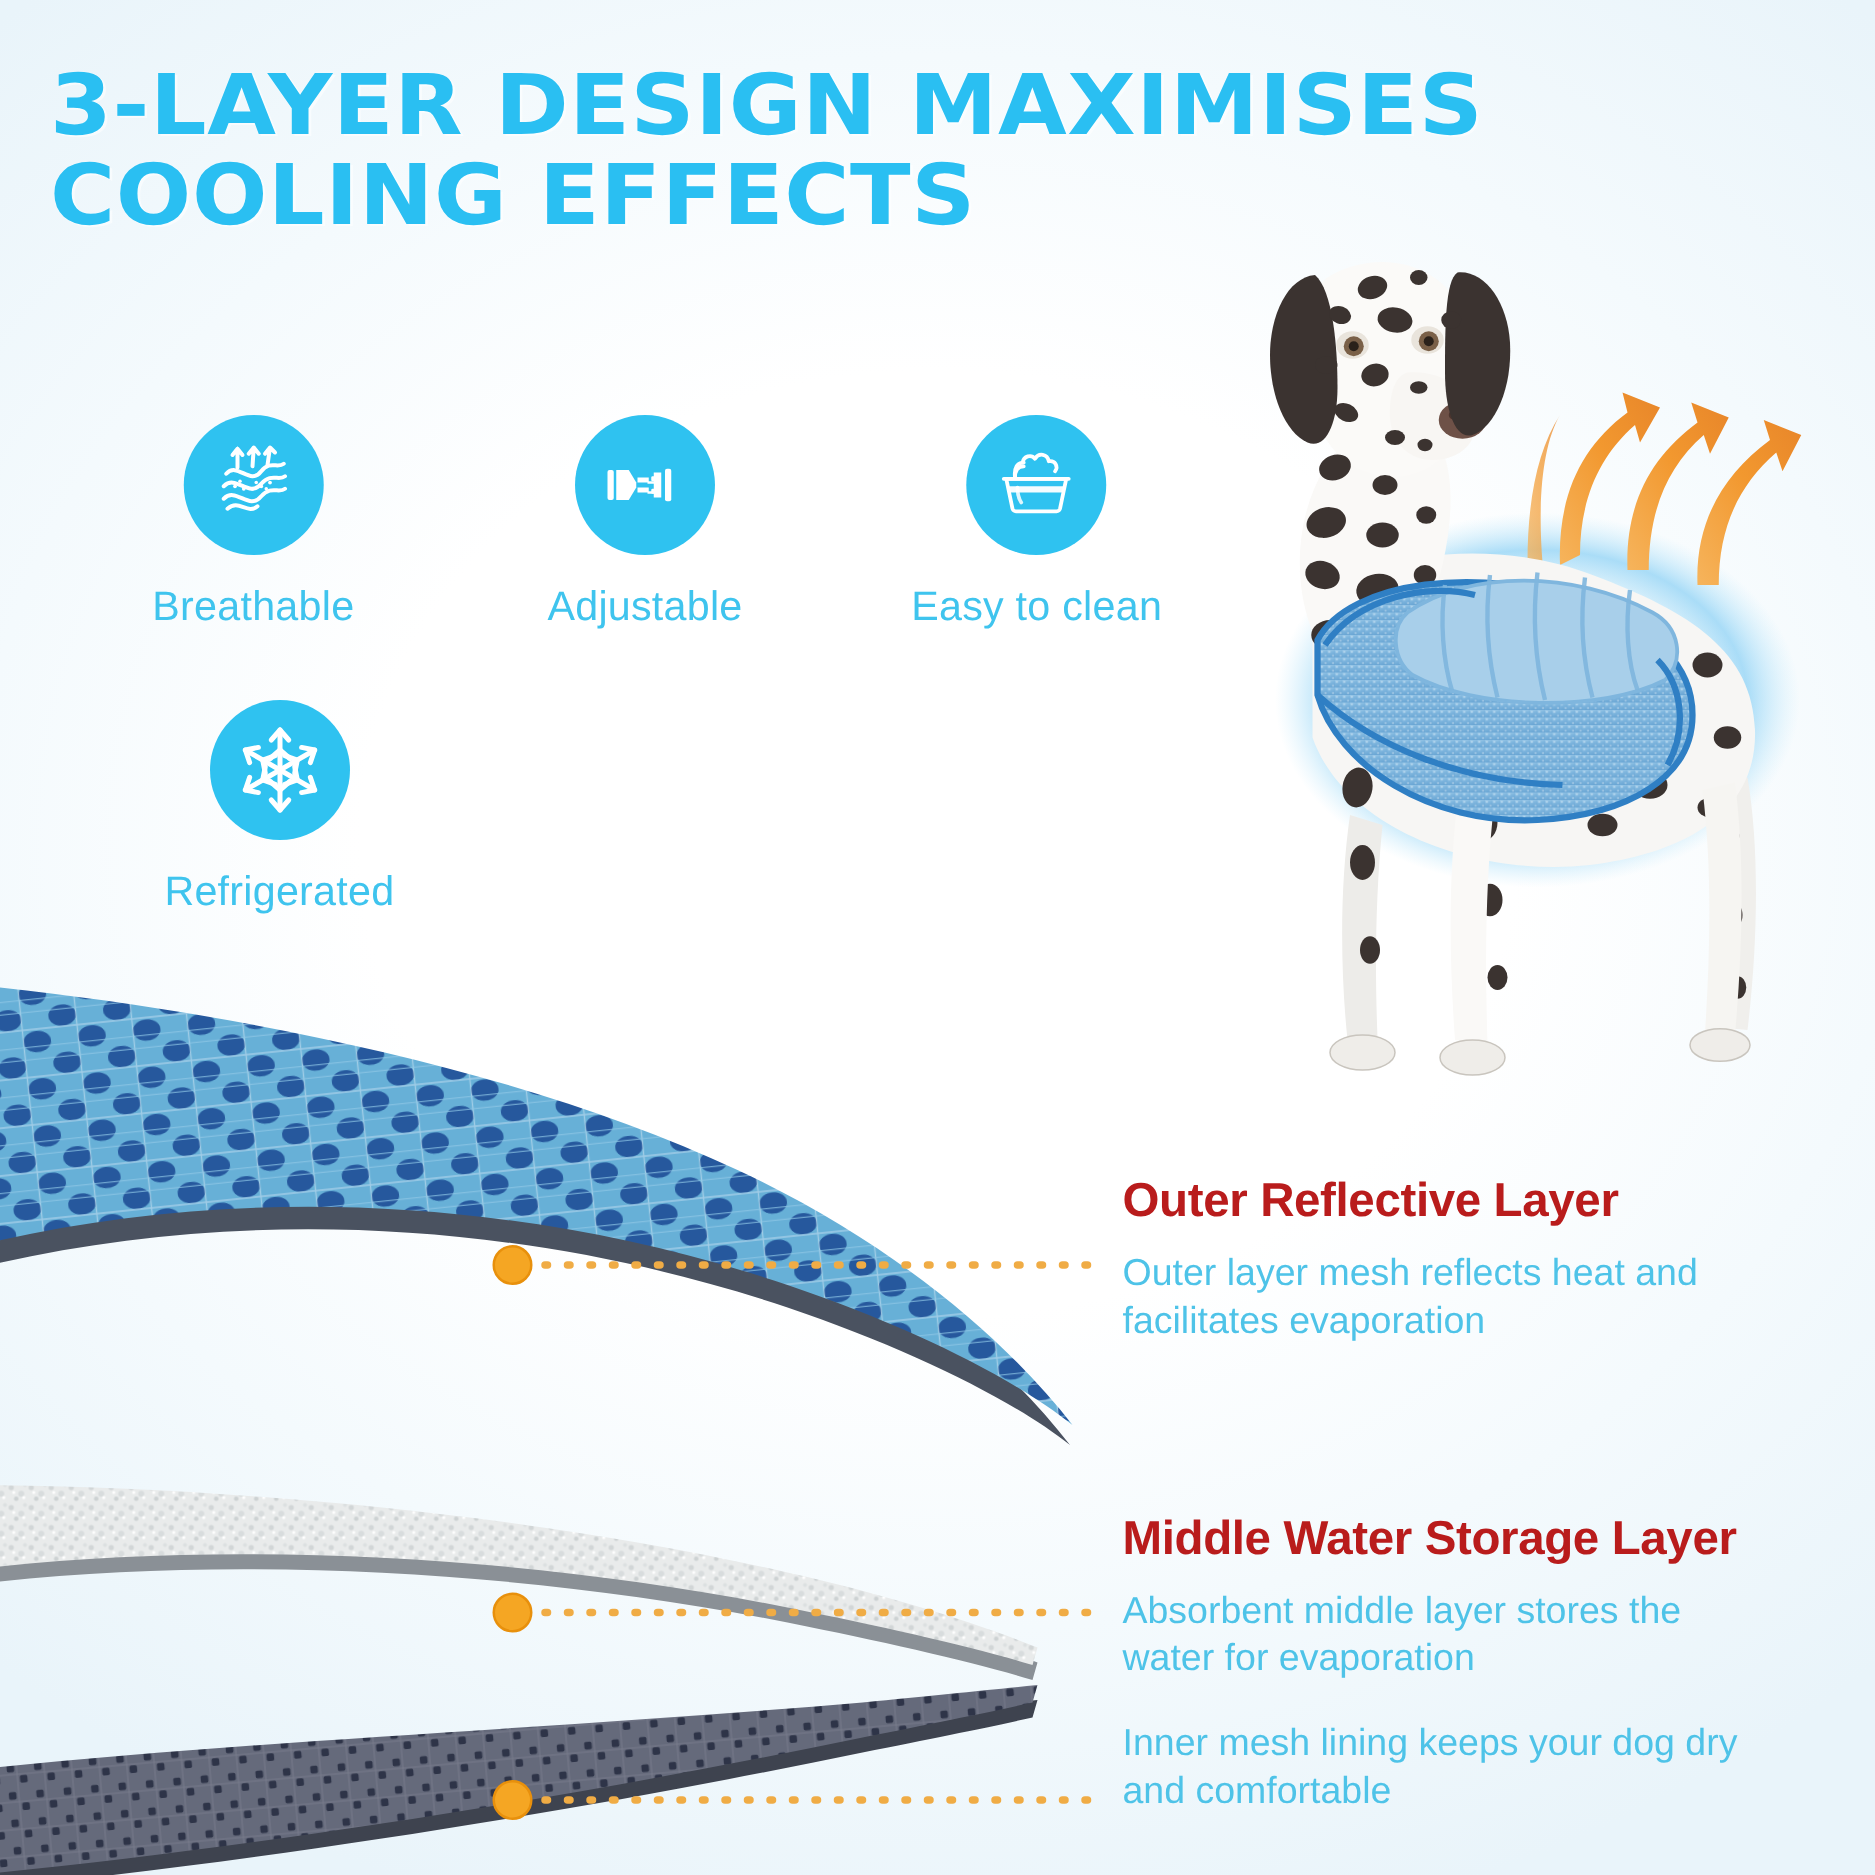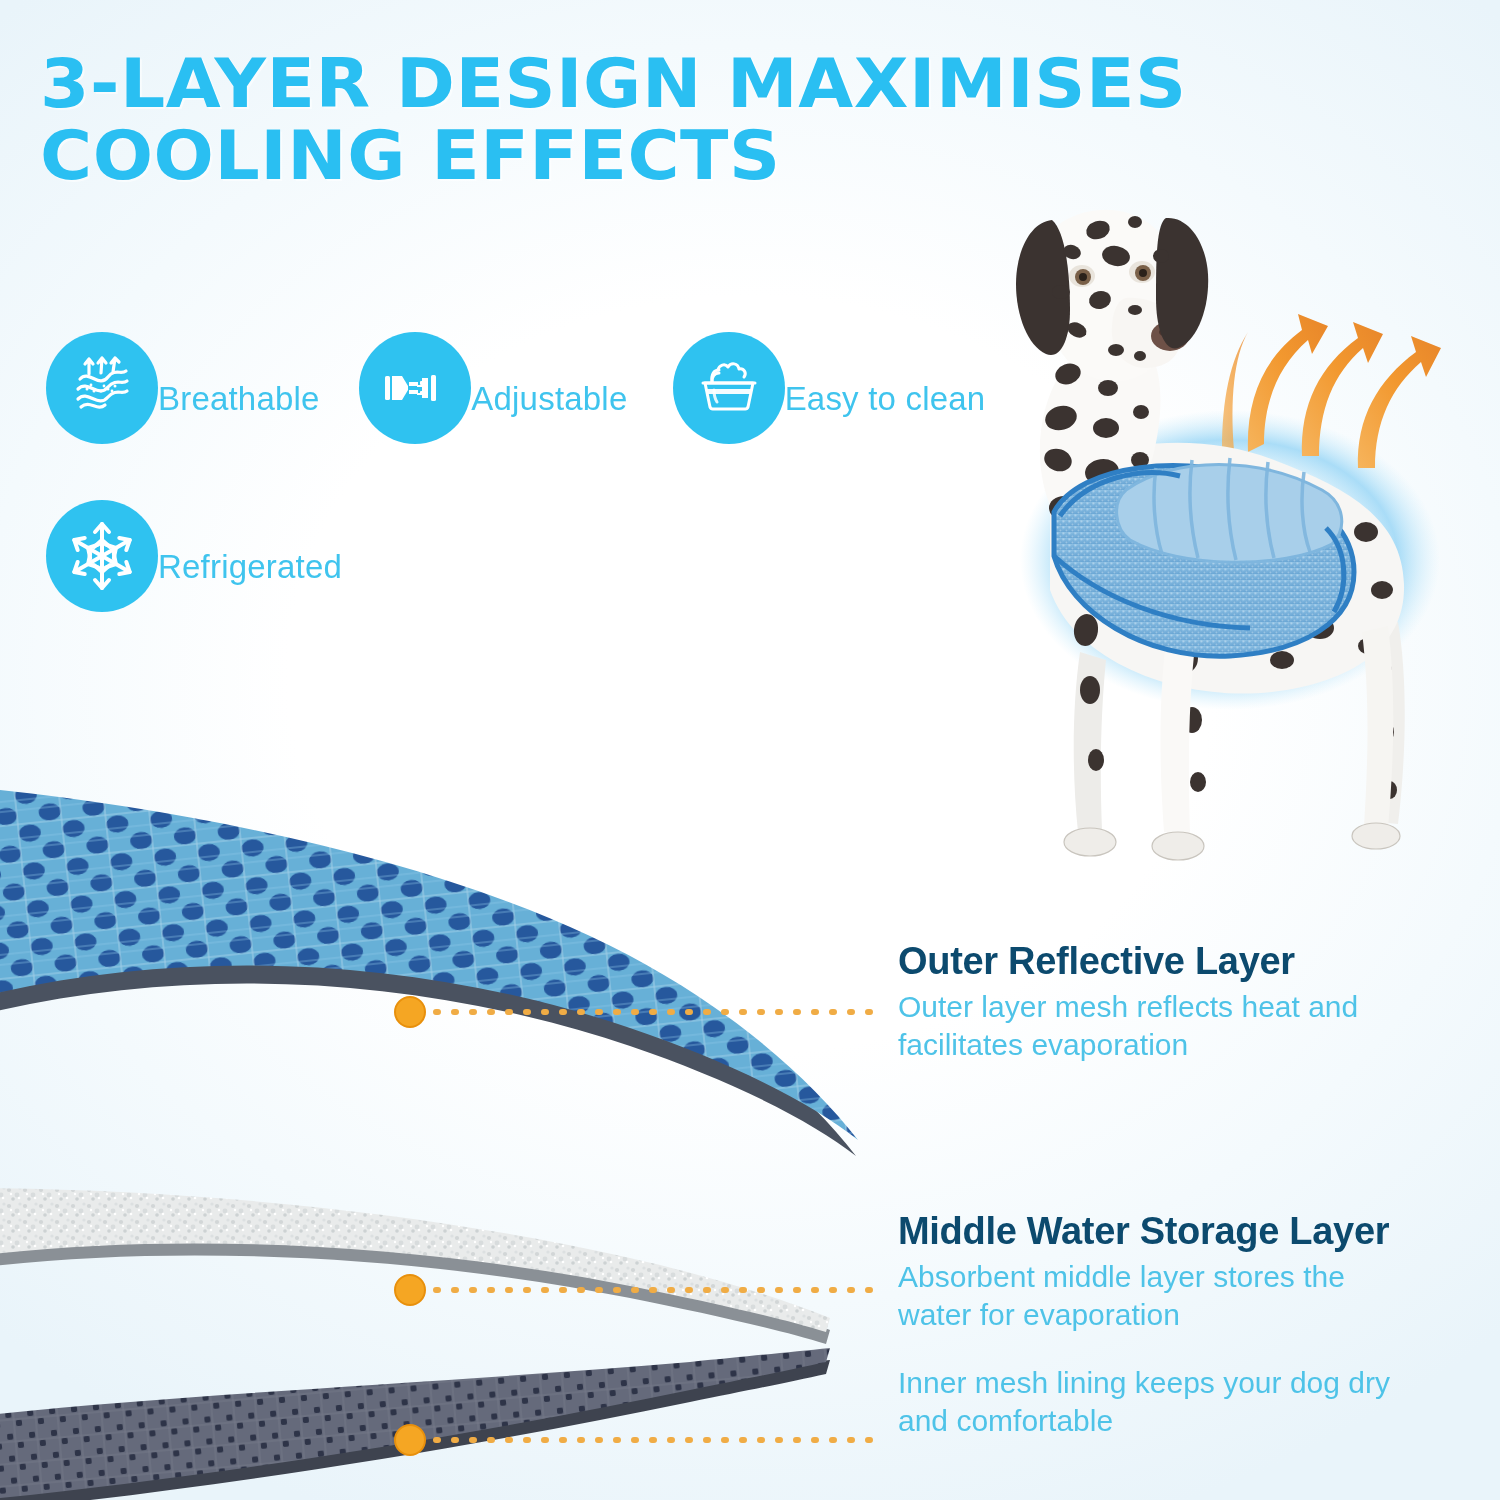--- a/index.html
+++ b/index.html
@@ -35,20 +35,21 @@
   
   #features {
     position:absolute;
     left:46px; top:332px;
     width:940px;
   }
   .feat-row { display:flex; }
   .feat {
     width:355px;
     display:flex;
+    flex-direction:column;
     align-items:center;
   }
   .feat-row.row2 .feat:nth-child(1){ margin-left:0; }
   .feat-circle {
     width:112px; height:112px;
     border-radius:50%;
     background:#2FC2F0;
     display:flex; align-items:center; justify-content:center;
   }
   .feat-circle svg { display:block; }
@@ -72,33 +73,33 @@
 
   
   #layers-svg {
     position:absolute;
     left:-10px; top:770px;
   }
 
   
   .callout { position:absolute; width:600px; }
   .callout-title {
-    color:#0c4a6e;
+    color:#b91c1c;
     font-size:38px;
     font-weight:bold;
     letter-spacing:-.3px;
     white-space:nowrap;
     line-height:46px;
   }
   .callout-body {
     color:#4EC3E8;
     font-size:30px;
     font-weight:400;
     line-height:38px;
-    margin-top:4px;
+    margin-top:16px;
     max-width:520px;
   }
   #callout-outer  { left:898px; top:938px;  }
   #callout-middle { left:898px; top:1208px; }
   #callout-inner  { left:898px; top:1360px; }
 
   
   #leaders { position:absolute; left:0; top:0; pointer-events:none; }
 </style>
 </head>

